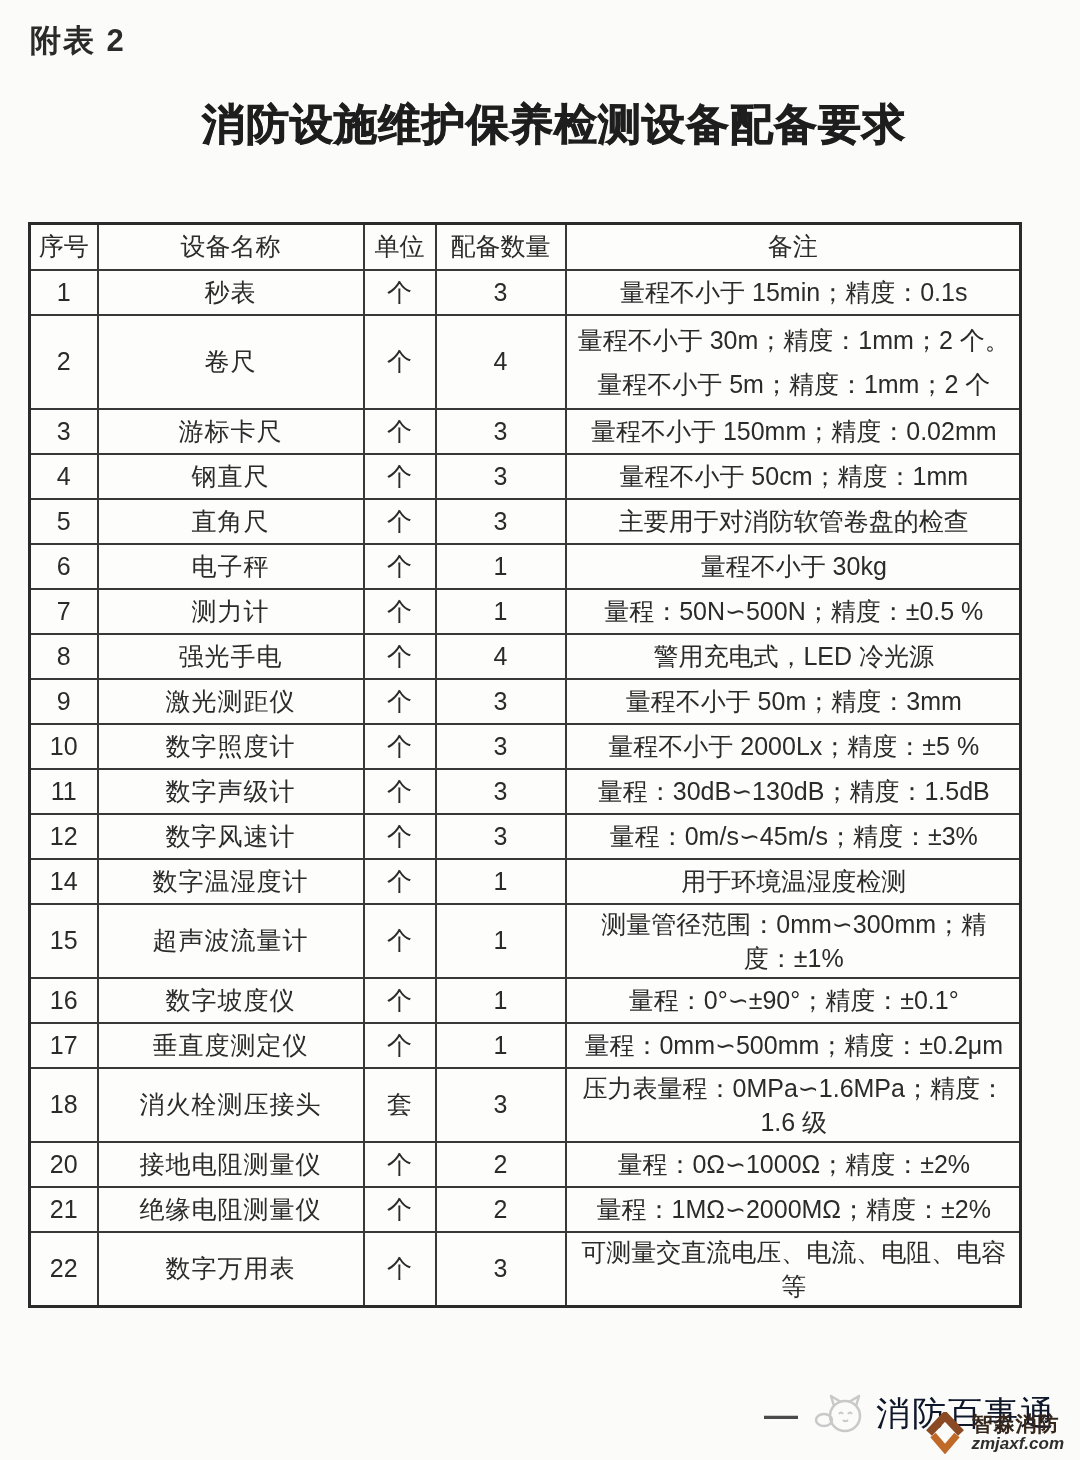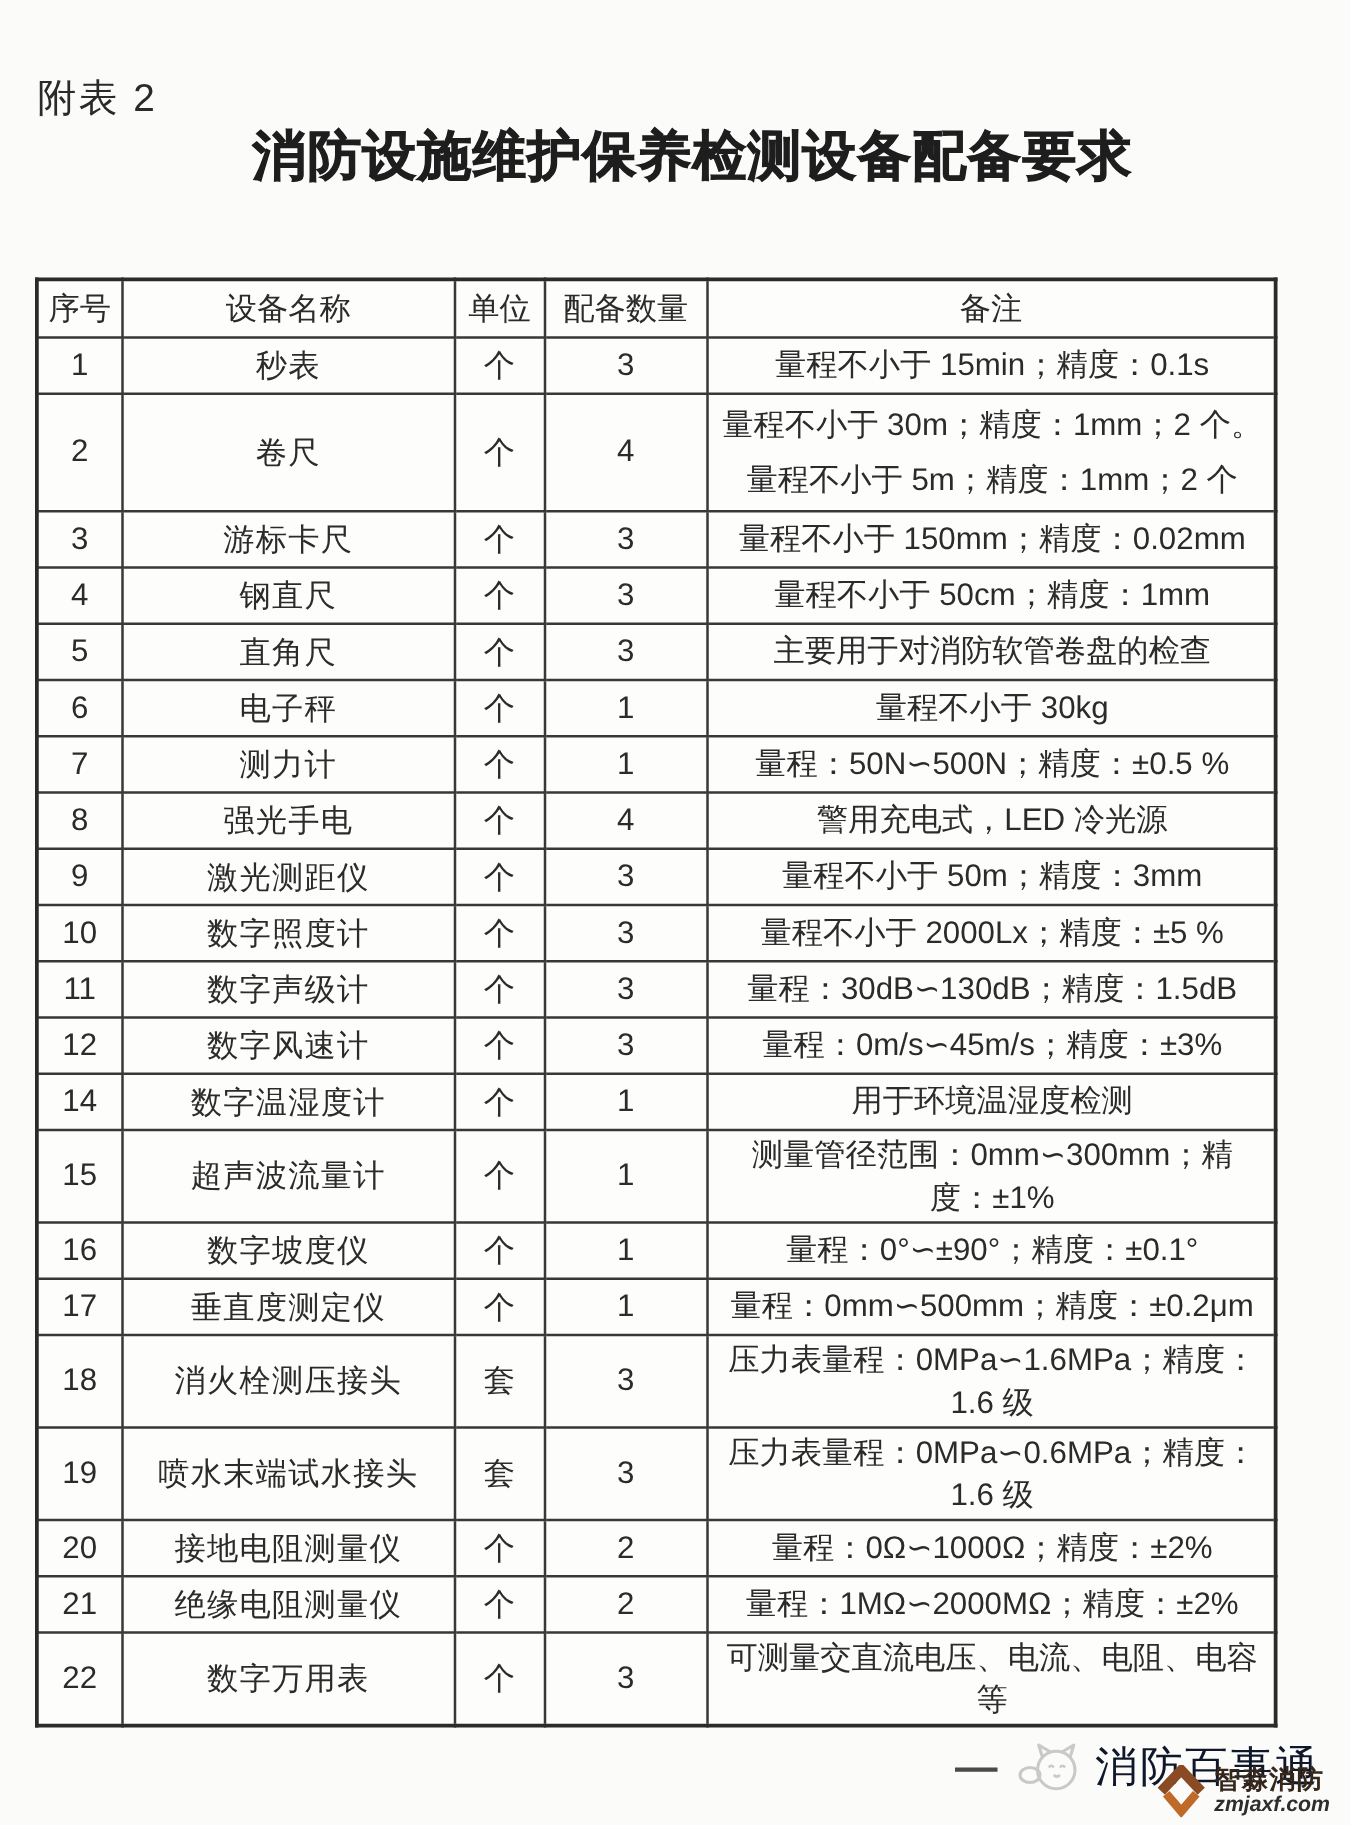--- a/index.html
+++ b/index.html
@@ -10,24 +10,23 @@
     color: #262626;
     position: relative;
     overflow: hidden;
   }
   .page { position: absolute; inset: 0; }
 
   .appendix-label {
     position: absolute;
     left: 30px; top: 20px;
     font-size: 31px;
-    font-weight: normal;
+    font-weight: bold;
     color: #2a2a2a;
     letter-spacing: 2px;
-    margin-top: 38px;
   }
   .doc-title {
     position: absolute;
     top: 96px; left: 0;
     width: 100%;
     text-align: center;
     font-size: 43px;
     font-weight: bold;
     color: #1e1e1e;
     letter-spacing: 1px;
@@ -255,27 +254,20 @@
             <td class="c-remark">量程：0mm∽500mm；精度：±0.2μm</td>
           </tr>
           <tr>
             <td class="c-no">18</td>
             <td class="c-name">消火栓测压接头</td>
             <td class="c-unit">套</td>
             <td class="c-qty">3</td>
             <td class="c-remark">压力表量程：0MPa∽1.6MPa；精度：1.6 级</td>
           </tr>
           <tr>
-            <td class="c-no">19</td>
-            <td class="c-name">喷水末端试水接头</td>
-            <td class="c-unit">套</td>
-            <td class="c-qty">3</td>
-            <td class="c-remark">压力表量程：0MPa∽0.6MPa；精度：1.6 级</td>
-          </tr>
-          <tr>
             <td class="c-no">20</td>
             <td class="c-name">接地电阻测量仪</td>
             <td class="c-unit">个</td>
             <td class="c-qty">2</td>
             <td class="c-remark">量程：0Ω∽1000Ω；精度：±2%</td>
           </tr>
           <tr>
             <td class="c-no">21</td>
             <td class="c-name">绝缘电阻测量仪</td>
             <td class="c-unit">个</td>

